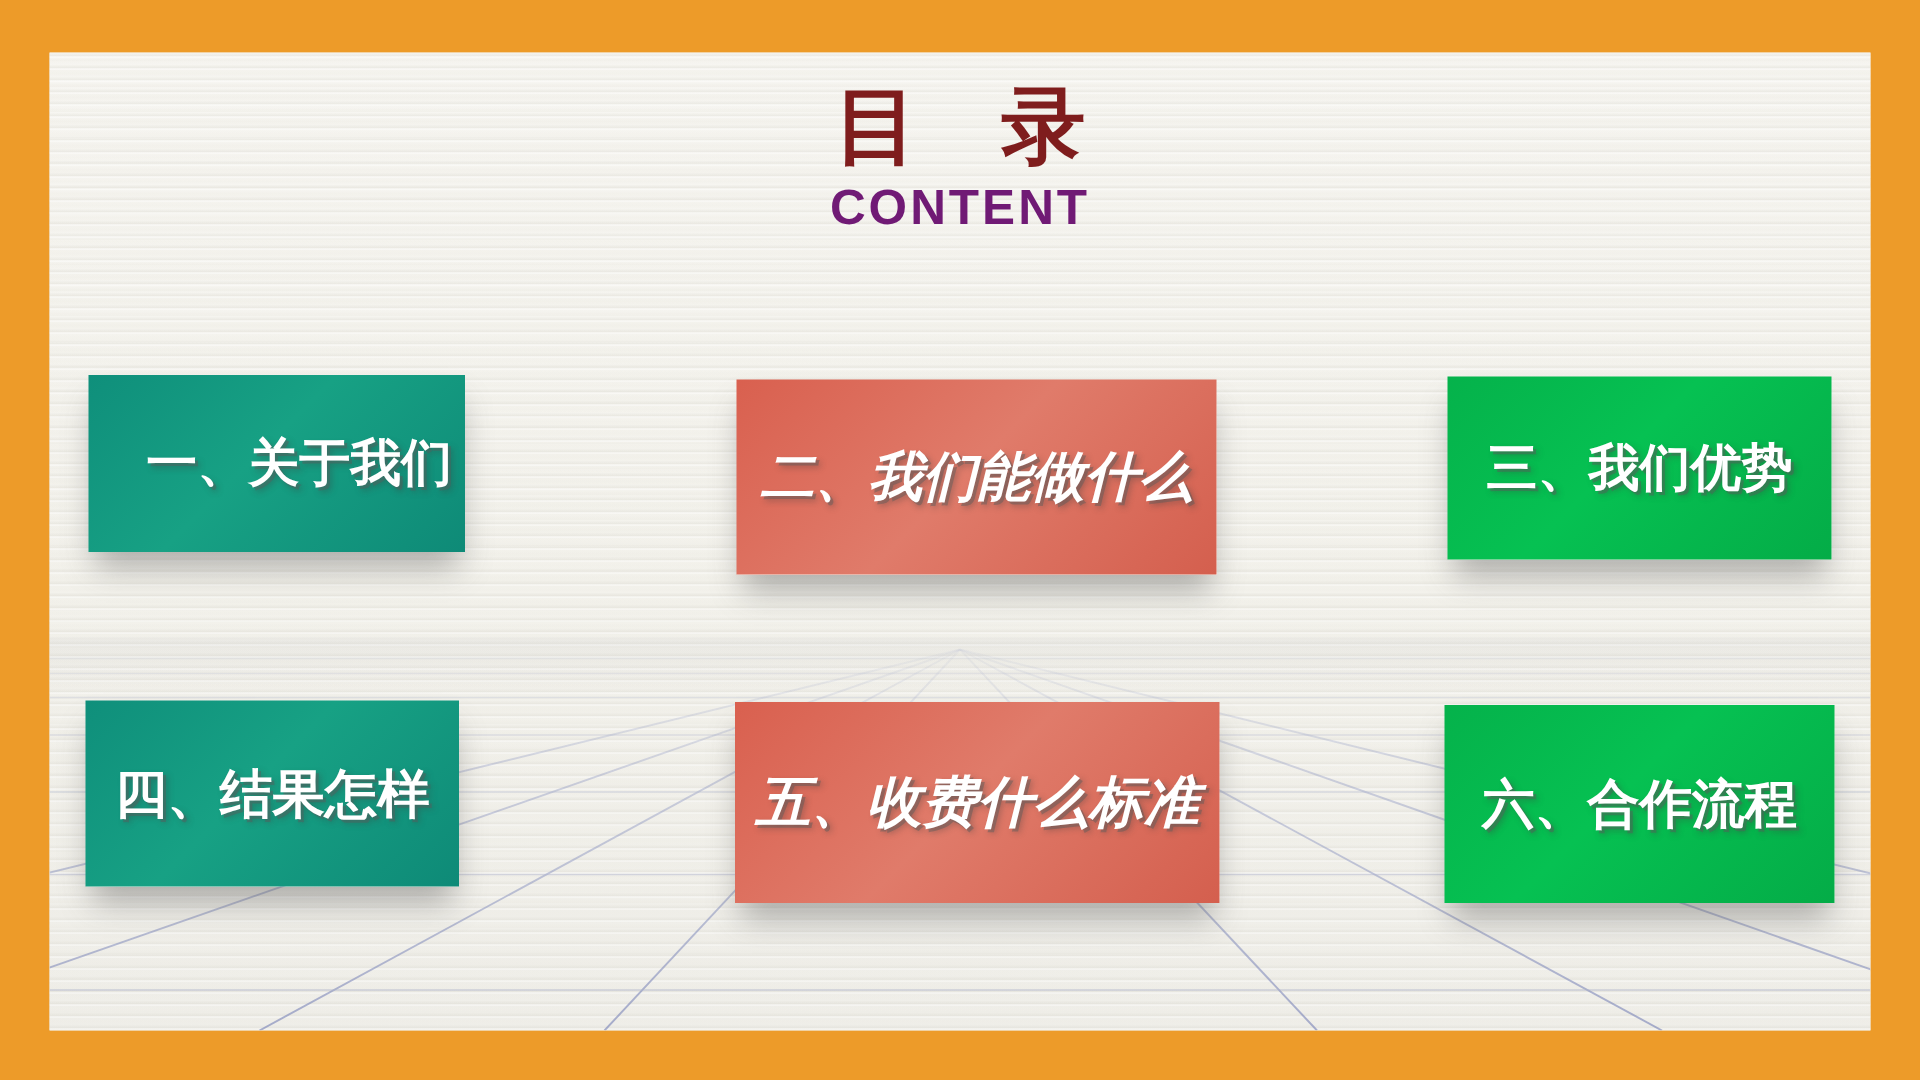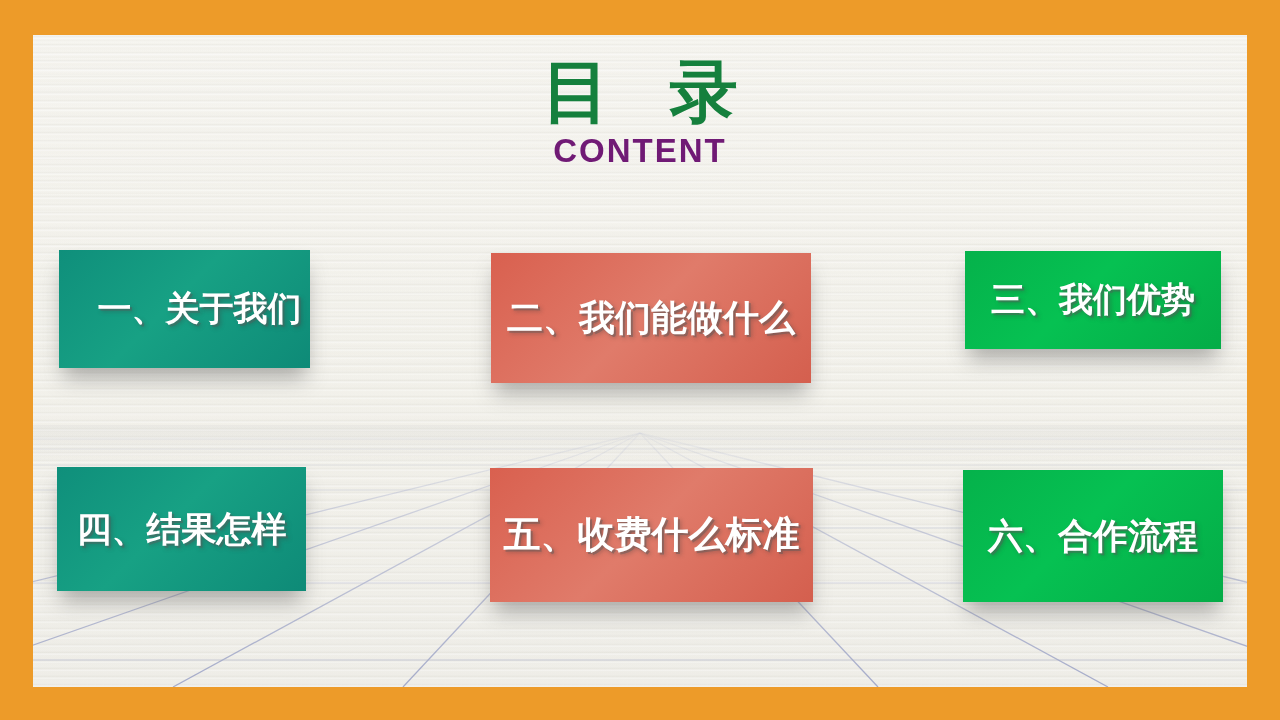--- a/index.html
+++ b/index.html
@@ -83,23 +83,23 @@
   
   .heading {
     position: absolute;
     left: 0;
     right: 0;
     top: 20px;
     text-align: center;
     pointer-events: none;
   }
   .title-cn {
-    font-size: 68px;
+    font-size: 56px;
     font-weight: bold;
-    color: #15803d;
+    color: #7f1d1d;
     letter-spacing: 18px;
     line-height: 1.08;
     text-indent: 18px;
     font-family: "DejaVu Sans", "Liberation Sans", sans-serif;
   }
   .title-en {
     margin-top: 4px;
     font-size: 33px;
     font-weight: bold;
     color: #701a75;
@@ -120,27 +120,27 @@
     color: #ffffff;
     font-weight: bold;
     white-space: nowrap;
     font-family: "DejaVu Sans", "Liberation Sans", sans-serif;
     text-shadow:
       2px 2px 0 rgba(90,90,90,0.45),
       3px 3px 4px rgba(60,60,60,0.35);
   }
 
   .theme-teal  { background: linear-gradient(135deg, #0F8F7B 0%, #17A184 45%, #0E8A77 100%); }
-  .theme-red   { background: linear-gradient(135deg, #D9604F 0%, #E07B6A 48%, #D45F4E 100%); }
+  .theme-red   { background: linear-gradient(135deg, #D9604F 0%, #E07B6A 48%, #D45F4E 100%); font-style: italic; }
   .theme-green { background: linear-gradient(135deg, #05B24B 0%, #06C152 45%, #04AC47 100%); }
 
   
   #box-1 { left: 26px; top: 215px; width: 251px; height: 118px; padding-left: 30px; }
   #box-2 { left: 458px; top: 218px; width: 320px; height: 130px; }
-  #box-3 { left: 932px; top: 216px; width: 256px; height: 98px; }
+  #box-3 { left: 932px; top: 216px; width: 256px; height: 122px; }
   #box-4 { left: 24px; top: 432px; width: 249px; height: 124px; }
   #box-5 { left: 457px; top: 433px; width: 323px; height: 134px; }
   #box-6 { left: 930px; top: 435px; width: 260px; height: 132px; }
 
   #box-1 .box-label { font-size: 34px; }
   #box-2 .box-label { font-size: 36px; }
   #box-3 .box-label { font-size: 34px; }
   #box-4 .box-label { font-size: 35px; }
   #box-5 .box-label { font-size: 37px; }
   #box-6 .box-label { font-size: 35px; }

